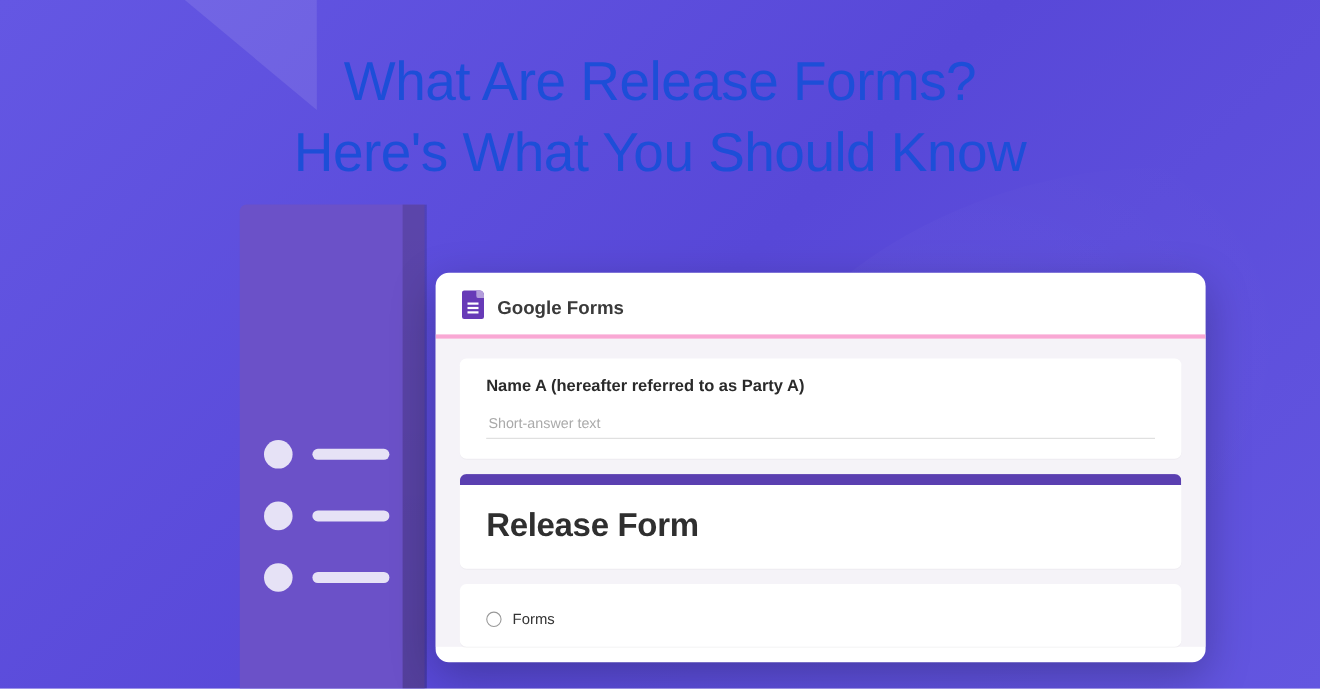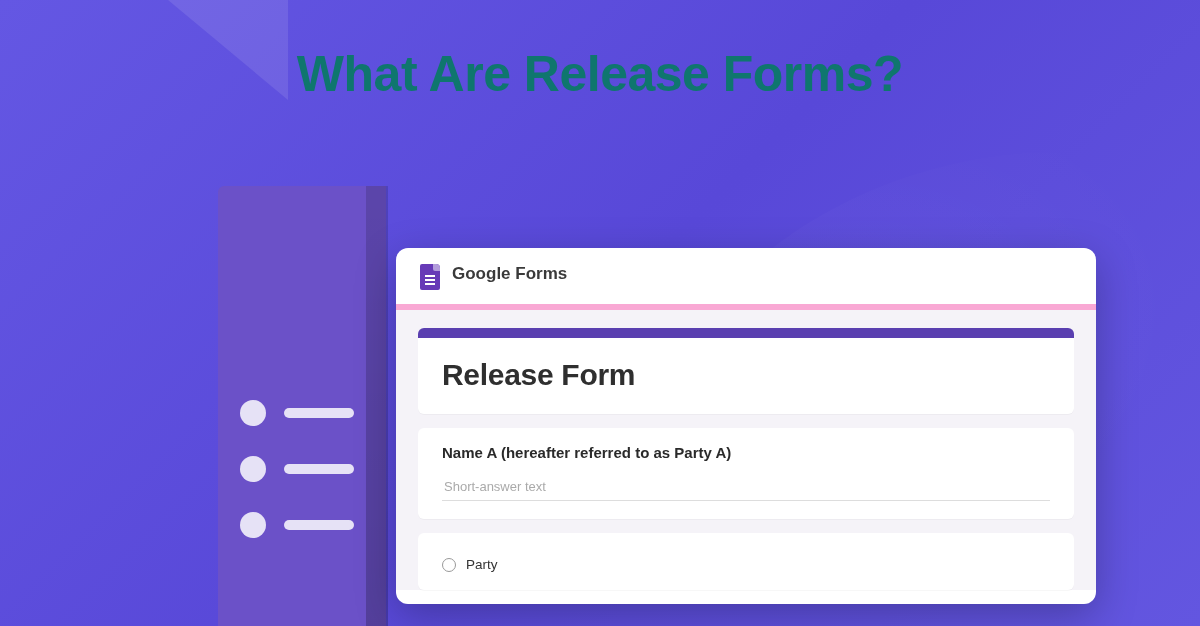--- a/index.html
+++ b/index.html
@@ -20,22 +20,22 @@
   border-radius: 50% 50% 0 50%;
   background: radial-gradient(ellipse at 30% 30%, rgba(255,255,255,0.04), transparent 50%);
   transform: rotate(-15deg);
 }
 .headline {
   position: absolute;
   top: 42px;
   left: 0;
   right: 0;
   text-align: center;
-  color: #0f766e;
-  font-weight: 700;
+  color: #1d4ed8;
+  font-weight: 400;
   font-size: 50px;
   line-height: 1.28;
   letter-spacing: -0.5px;
 }
 .folder {
   position: absolute;
   left: 218px;
   top: 186px;
   width: 168px;
   height: 440px;
@@ -92,23 +92,23 @@
   top: 248px;
   width: 700px;
   background: #fff;
   border-radius: 12px;
   box-shadow: 0 12px 40px rgba(0,0,0,0.25);
   z-index: 4;
   overflow: hidden;
 }
 .window-header {
   display: flex;
-  align-items: flex-start;
+  align-items: flex-end;
   padding: 16px 24px 14px;
-  border-bottom: 6px solid #f9a8d4;
+  border-bottom: 4px solid #f9a8d4;
 }
 .forms-icon {
   width: 20px;
   height: 26px;
   background: #673ab7;
   border-radius: 2px 4px 2px 2px;
   position: relative;
   margin-right: 12px;
 }
 .forms-icon::before {
@@ -188,20 +188,21 @@
   margin-right: 10px;
 }
 </style>
 </head>
 <body>
 
 <div class="bg-swoosh"></div>
 
 <div class="headline">
   <div>What Are Release Forms?</div>
+  <div>Here's What You Should Know</div>
 </div>
 
 <div class="folder"></div>
 <div class="folder-light"></div>
 
 <div class="folder-bullets">
   <div class="bullet-row">
     <div class="bullet-dot"></div>
     <div class="bullet-line"></div>
   </div>
@@ -215,30 +216,30 @@
   </div>
 </div>
 
 <div class="form-window">
   <div class="window-header">
     <div class="forms-icon"></div>
     <div class="window-title">Google Forms</div>
   </div>
   <div class="form-body">
 
-    <div class="card header-card">
-      <div class="form-title">Release Form</div>
-    </div>
-
     <div class="card">
       <div class="question-label">Name A (hereafter referred to as Party A)</div>
       <input type="text" class="short-answer" placeholder="Short-answer text" style="">
     </div>
 
+    <div class="card header-card">
+      <div class="form-title">Release Form</div>
+    </div>
+
     <div class="card">
       <div class="radio-row">
         <div class="radio-circle"></div>
-        <span>Party</span>
+        <span>Forms</span>
       </div>
     </div>
 
   </div>
 </div>
 
 </body></html>

